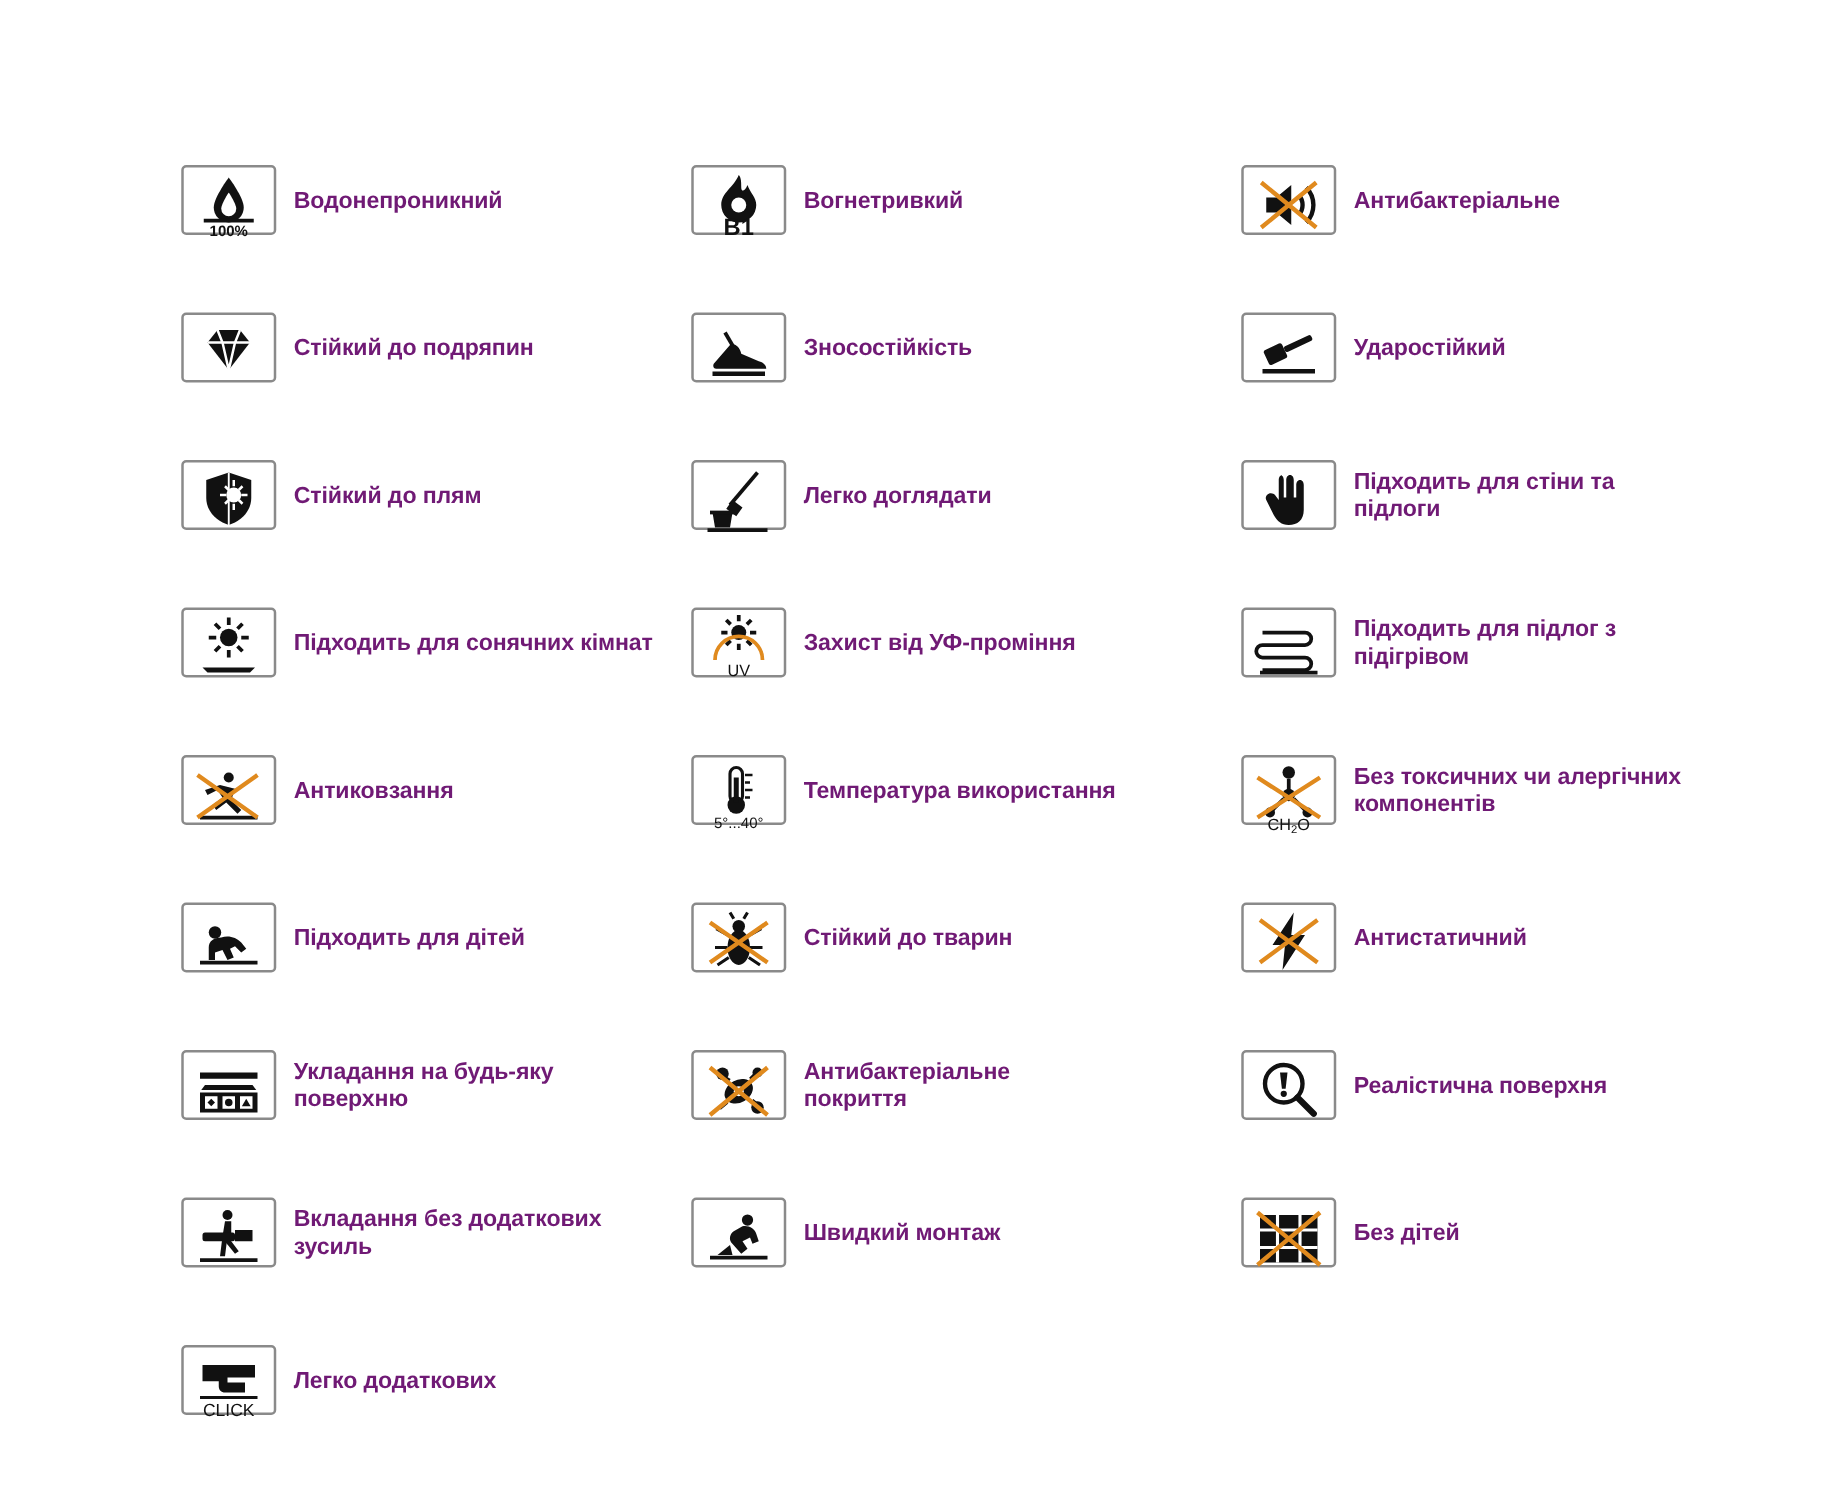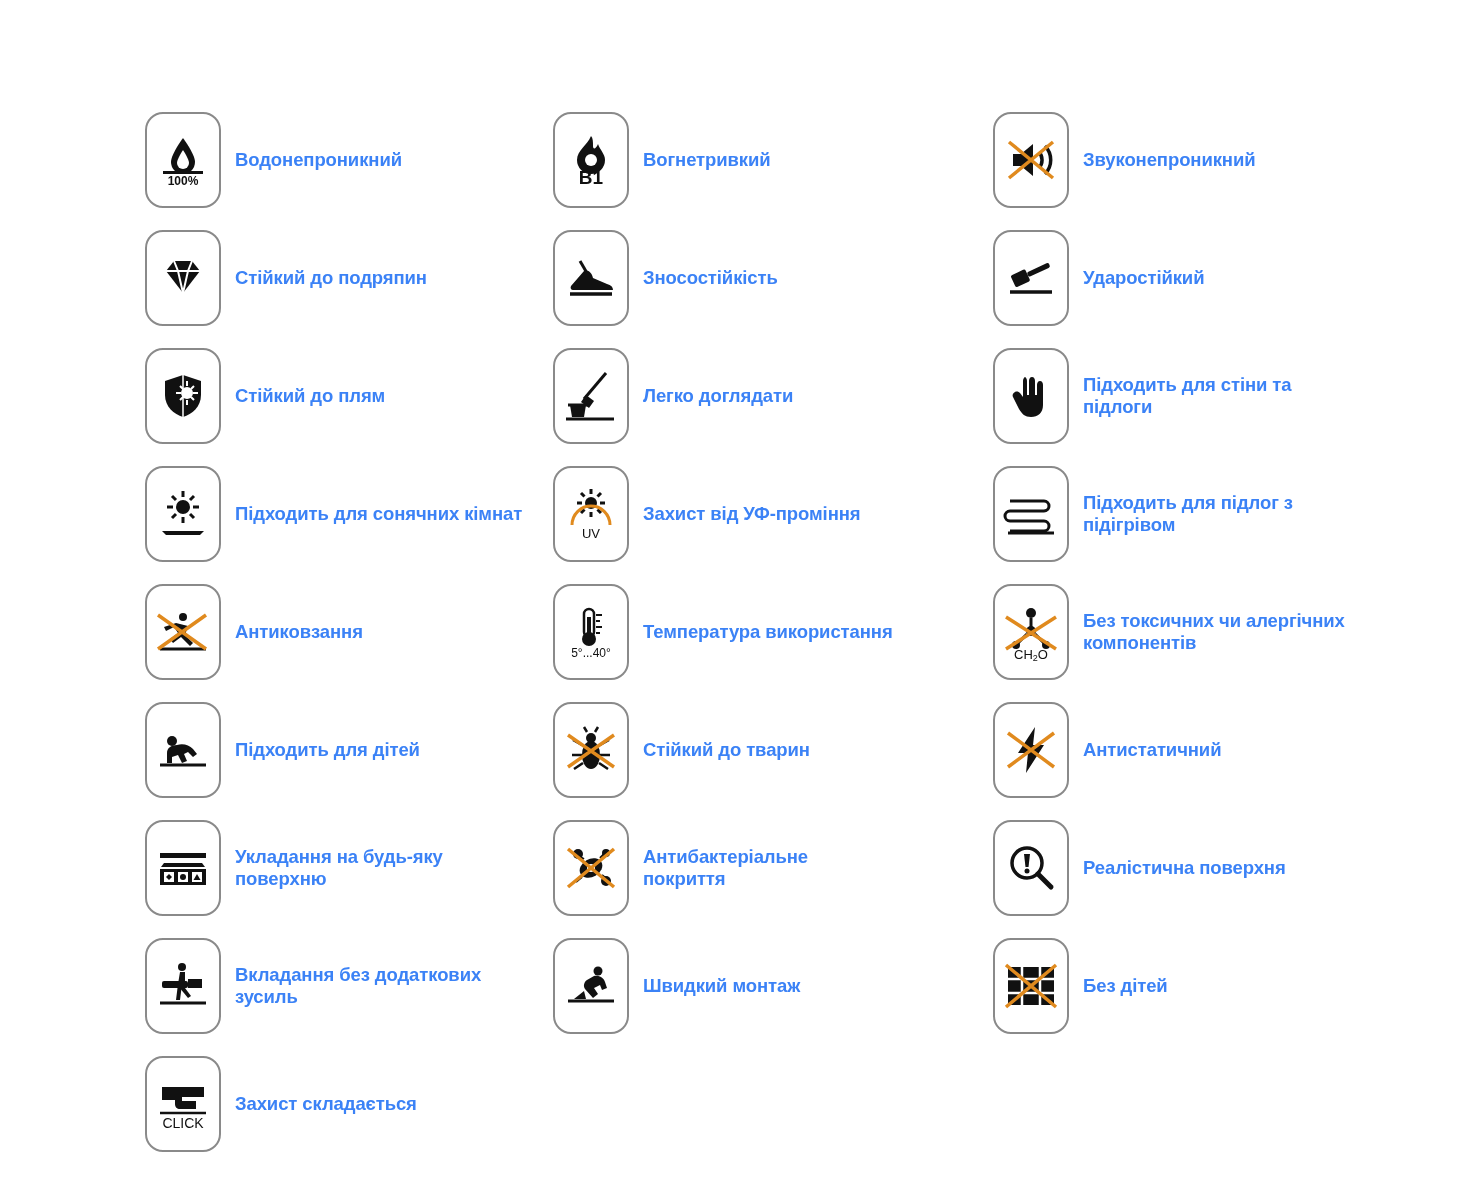--- a/index.html
+++ b/index.html
@@ -27,40 +27,39 @@
   }
   .feature {
     display: flex;
     align-items: center;
     gap: 14px;
     height: 100px;
   }
   .badge {
     flex: 0 0 auto;
     width: 76px;
-    height: 96px;
+    height: 56px;
     border: 2px solid #8a8a8a;
-    border-radius: 18px;
+    border-radius: 4px;
     background: #fff;
     position: relative;
     box-sizing: border-box;
     display: flex;
-    align-items: center;
     justify-content: center;
   }
   .badge svg {
     display: block;
   }
   .label {
     font-size: 18.5px;
     font-weight: bold;
     line-height: 1.18;
     letter-spacing: -0.1px;
     max-width: 290px;
-    color: #3b82f6;
+    color: #701a75;
   }
   
   .col3 .label { max-width: 250px; }
   .col2 .label { max-width: 250px; }
 </style>
 </head>
 <body>
 
 <div class="sheet">
 
@@ -89,21 +88,21 @@
 
   <div class="feature col3">
     <div class="badge">
       <svg width="60" height="60" viewBox="0 0 60 60">
         <path d="M12 24 h8 l12 -10 v32 l-12 -10 h-8 Z" fill="#111"></path>
         <path d="M38 22 a12 12 0 0 1 0 16" stroke="#111" stroke-width="3.5" fill="none"></path>
         <path d="M44 16 a20 20 0 0 1 0 28" stroke="#111" stroke-width="3.5" fill="none"></path>
         <path d="M8 12 L52 48 M52 12 L8 48" stroke="#E08A1E" stroke-width="3.5" fill="none"></path>
       </svg>
     </div>
-    <div class="label">Звуконепроникний</div>
+    <div class="label">Антибактеріальне</div>
   </div>
 
   <div class="feature col1">
     <div class="badge">
       <svg width="58" height="58" viewBox="0 0 58 58">
         <path d="M12 22 L20 12 h18 l8 10 -17 22 Z" fill="#111"></path>
         <path d="M12 22 h34 M20 12 L24 22 L29 44 M38 12 L34 22 L29 44 M24 22 h10" stroke="#fff" stroke-width="2" fill="none"></path>
       </svg>
     </div>
     <div class="label">Стійкий до подряпин</div>
@@ -370,16 +369,16 @@
   </div>
 
   <div class="feature col2">
     <div class="badge">
       <svg width="62" height="62" viewBox="0 0 62 62">
         <path d="M10 14 h42 v10 h-22 v4 h14 v8 h-16 c-3 0 -5 -2 -5 -5 v-4 h-13 Z" fill="#111"></path>
         <path d="M8 40 h46" stroke="#111" stroke-width="2.5"></path>
         <text x="31" y="55" font-family="'Liberation Sans',sans-serif" font-size="14" text-anchor="middle" fill="#111">CLICK</text>
       </svg>
     </div>
-    <div class="label">Захист складається</div>
+    <div class="label">Легко додаткових</div>
   </div>
 
 </div>
 
 </body></html>

